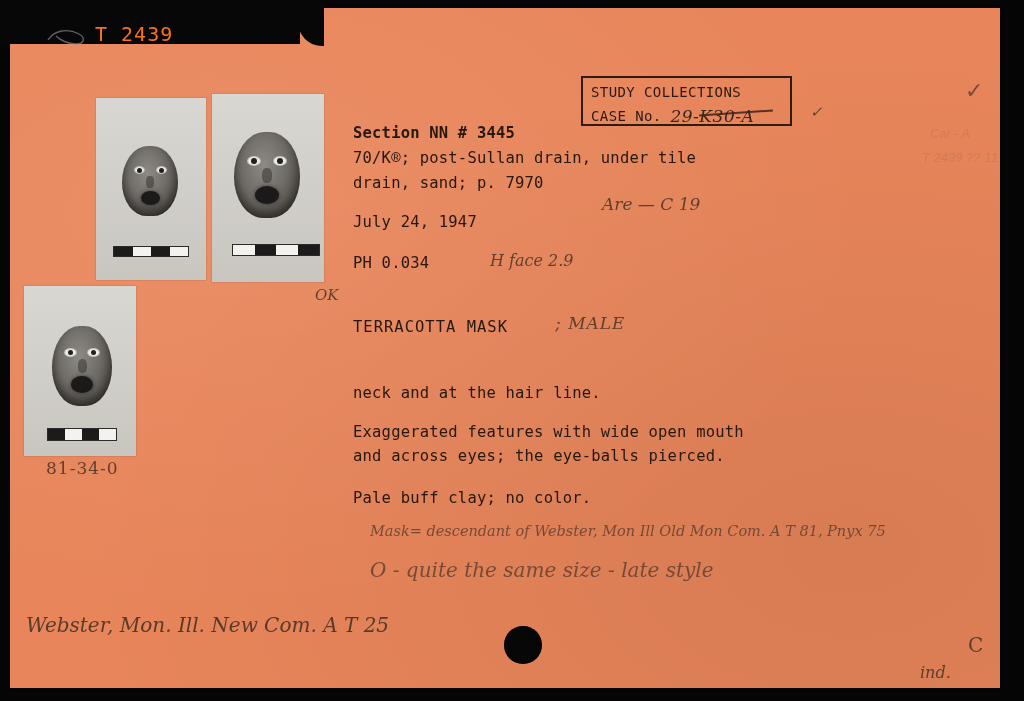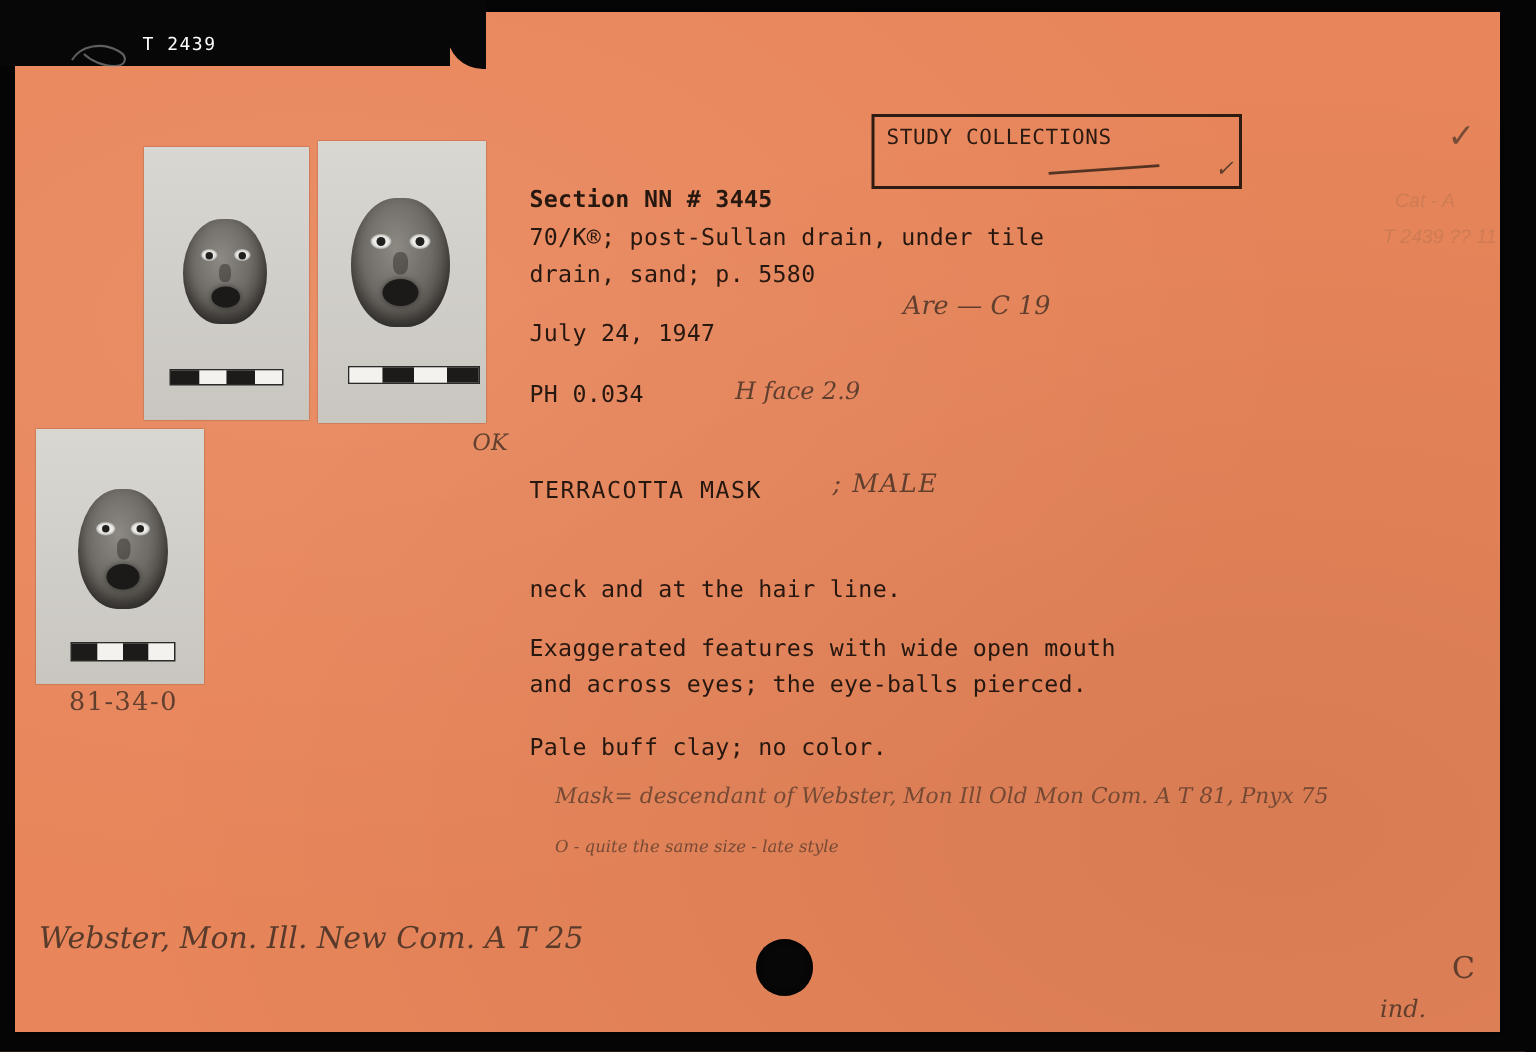--- a/index.html
+++ b/index.html
@@ -71,31 +71,31 @@
     line-height: 1.55;
     letter-spacing: 0.2px;
     white-space: pre;
   }
 
   .tnum {
     position: absolute;
     left: 95px;
     top: 22px;
     font-family: "DejaVu Sans Mono", monospace;
-    color: #ffffff;
-    font-size: 12px;
+    color: #f97316;
+    font-size: 20px;
     letter-spacing: 1px;
   }
 
   
   .stamp {
     position: absolute;
     left: 571px;
     top: 68px;
-    width: 247px;
+    width: 211px;
     height: 50px;
     border: 2px solid #2e1c12;
     box-sizing: border-box;
     padding: 4px 6px 0 8px;
     font-family: "DejaVu Sans Mono", monospace;
     font-size: 14px;
     color: #2b1a11;
     line-height: 1.5;
     letter-spacing: 0.4px;
   }
@@ -215,47 +215,51 @@
 </style>
 </head>
 <body>
 
 <div class="scene">
 
   <div class="card">
 
     <div class="typed" style="left:343px; top:113px;font-weight:bold;">Section NN # 3445</div>
     <div class="typed" style="left:343px; top:138px;">70/K®; post-Sullan drain, under tile</div>
-    <div class="typed" style="left:343px; top:163px;">drain, sand; p. 5580</div>
+    <div class="typed" style="left:343px; top:163px;">drain, sand; p. 7970</div>
 
     <div class="typed" style="left:343px; top:202px;">July 24, 1947</div>
     <div class="typed" style="left:343px; top:243px;">PH 0.034</div>
 
     <div class="typed" style="left:343px; top:307px; letter-spacing:1px;">TERRACOTTA MASK</div>
 
     <div class="typed" style="left:343px; top:373px;">neck and at the hair line.</div>
 
     <div class="typed" style="left:343px; top:412px;">Exaggerated features with wide open mouth</div>
     <div class="typed" style="left:343px; top:436px;">and across eyes; the eye-balls pierced.</div>
 
     <div class="typed" style="left:343px; top:478px;">Pale buff clay; no color.</div>
 
     <div class="stamp">
       <div>STUDY COLLECTIONS</div>
+      <div class="case-no">
+        <span>CASE No.</span>
+        <span class="case-hand">29-K30-A</span>
+      </div>
       <div class="strike"></div>
     </div>
     <div class="hand" style="left:800px; top:95px; font-size:15px;">✓</div>
 
     <div class="hand" style="left:545px; top:305px; font-size:17px; letter-spacing:1px;">; MALE</div>
     <div class="hand" style="left:480px; top:243px; font-size:16px;">H face 2.9</div>
     <div class="hand" style="left:592px; top:186px; font-size:17px;">Are — C 19</div>
     <div class="hand" style="left:305px; top:278px; font-size:15px;">OK</div>
 
     <div class="hand" style="left:360px; top:515px; font-size:14.5px; opacity:0.7;">Mask= descendant of Webster, Mon Ill Old Mon Com. A T 81, Pnyx 75</div>
-    <div class="hand" style="left:360px; top:550px; font-size:11px; opacity:0.7;">O - quite the same size - late style</div>
+    <div class="hand" style="left:360px; top:550px; font-size:20px; opacity:0.7;">O - quite the same size - late style</div>
 
     <div class="hand" style="left:16px; top:605px; font-size:20px; opacity:0.9;">Webster, Mon. Ill. New Com. A T 25</div>
 
     <div class="hand" style="left:36px; top:450px; font-size:17px; font-style:normal; letter-spacing:1px;">81-34-0</div>
 
     <div class="hand" style="left:958px; top:625px; font-size:20px; font-style:normal;">C</div>
     <div class="hand" style="left:910px; top:655px; font-size:16px;">ind.</div>
 
     <div class="check" style="left:955px; top:70px; font-size:22px;">✓</div>
     <div class="faint" style="left:920px; top:118px;">Cat - A</div>

